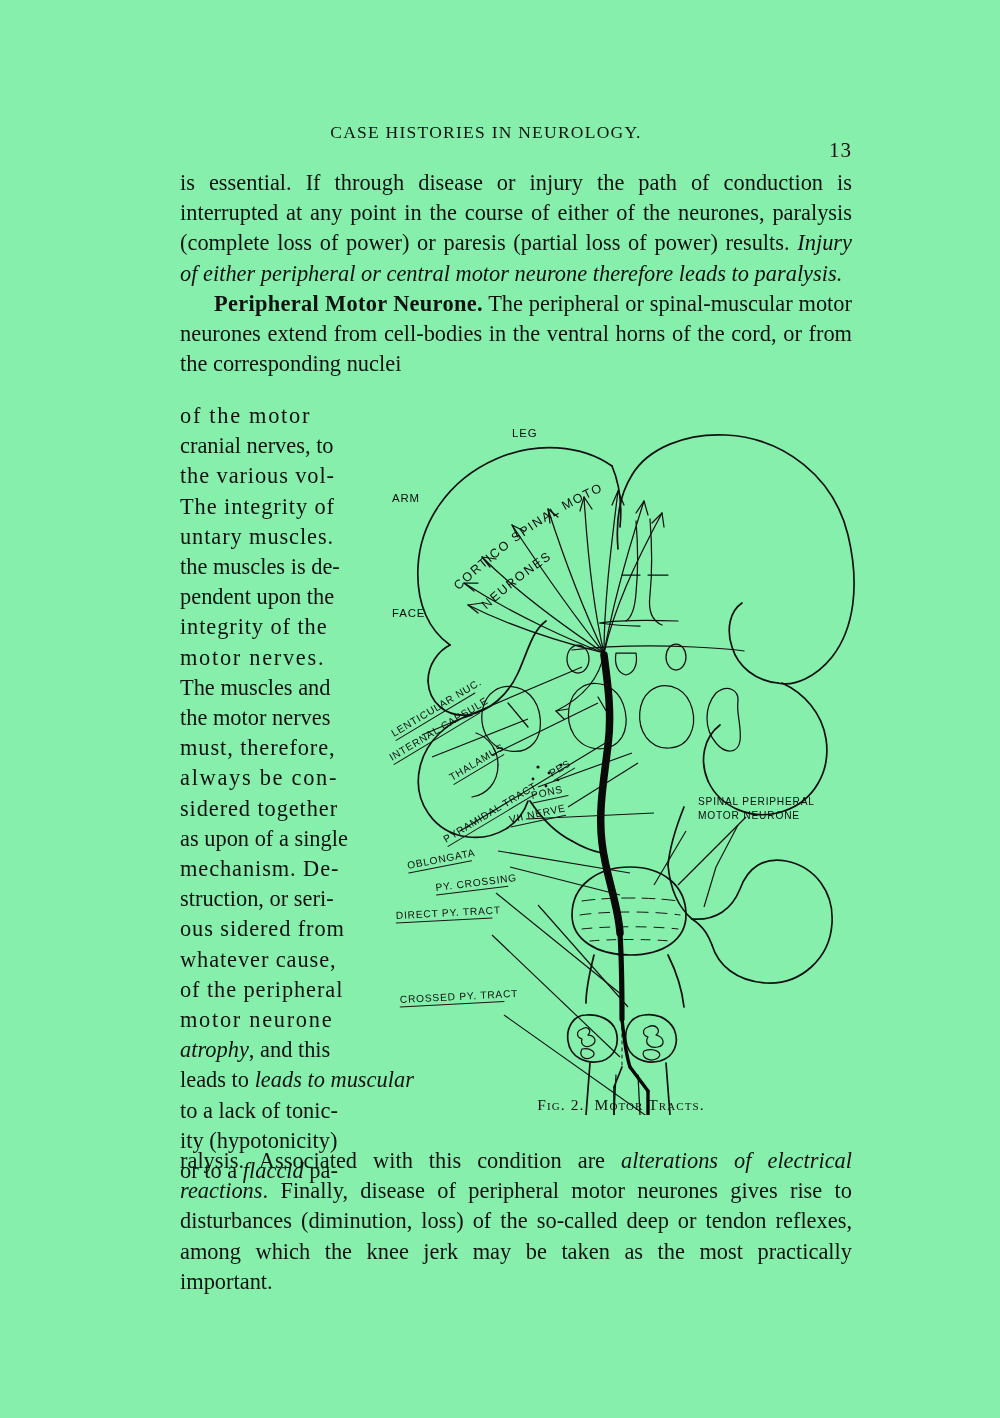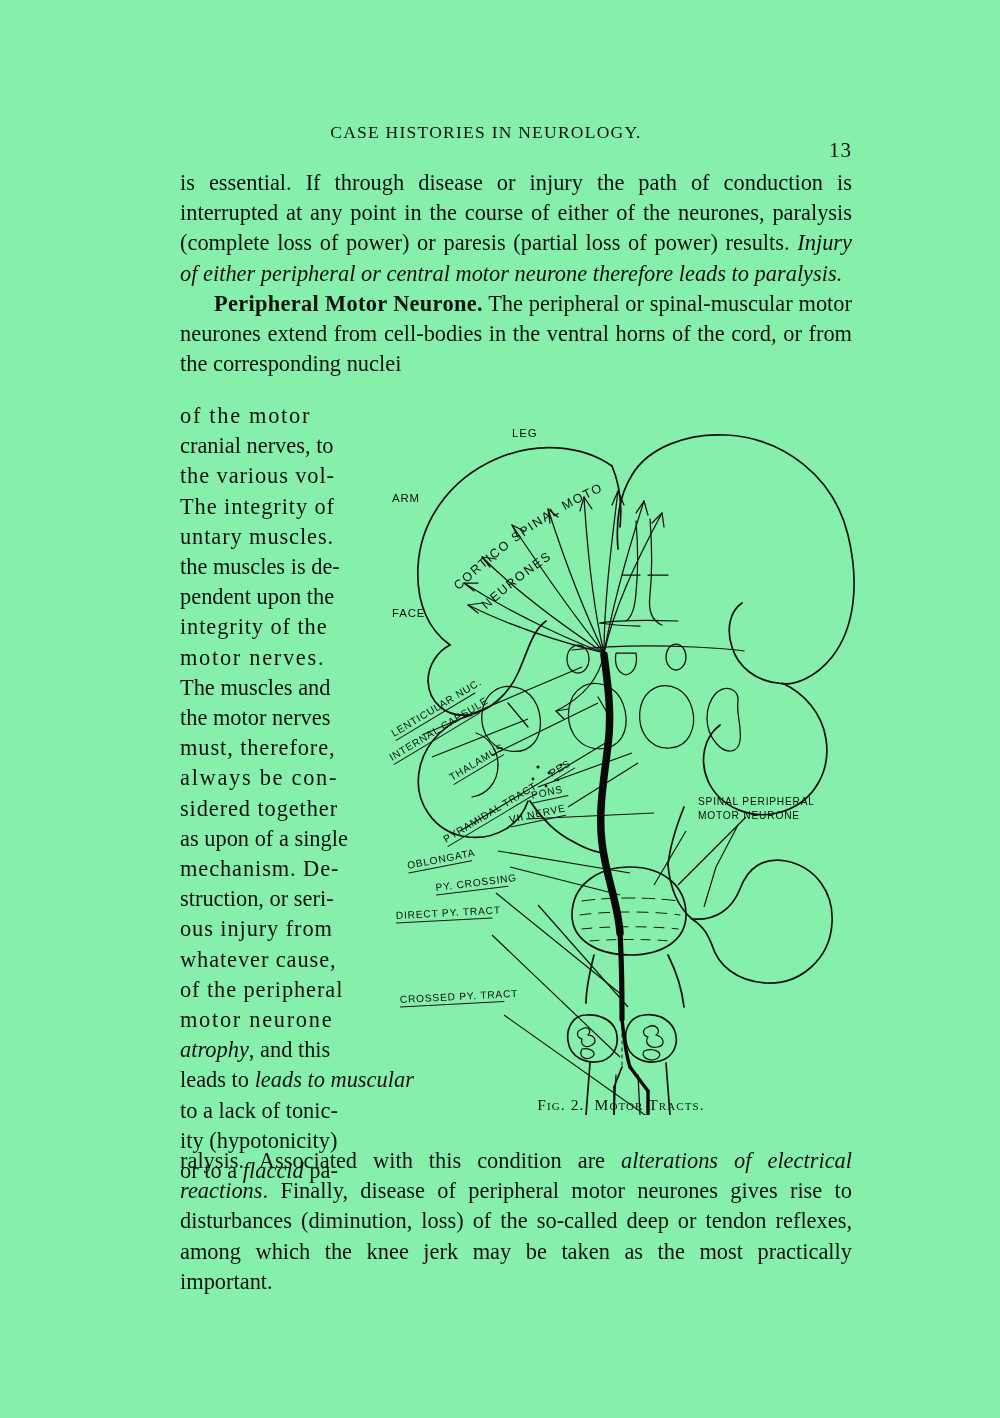--- a/index.html
+++ b/index.html
@@ -163,21 +163,21 @@
     <span class="ln sp2">integrity of the</span>
     <span class="ln sp">motor nerves.</span>
     <span class="ln">The muscles and</span>
     <span class="ln">the motor nerves</span>
     <span class="ln sp2">must, therefore,</span>
     <span class="ln sp">always be con-</span>
     <span class="ln sp2">sidered together</span>
     <span class="ln">as upon of a single</span>
     <span class="ln sp2">mechanism.  De-</span>
     <span class="ln">struction, or seri-</span>
-    <span class="ln sp2">ous injury from</span>
+    <span class="ln sp2">ous sidered from</span>
     <span class="ln sp2">whatever cause,</span>
     <span class="ln sp2">of the peripheral</span>
     <span class="ln sp">motor neurone</span>
     <span class="ln"><i>atrophy</i>, and this</span>
     <span class="ln">leads to <i style="font-style:italic">leads to muscular</i></span>
     <span class="ln">to a lack of tonic-</span>
     <span class="ln">ity (hypotonicity)</span>
     <span class="ln">or to a <i>flaccid</i> pa-</span>
   </div>
 

